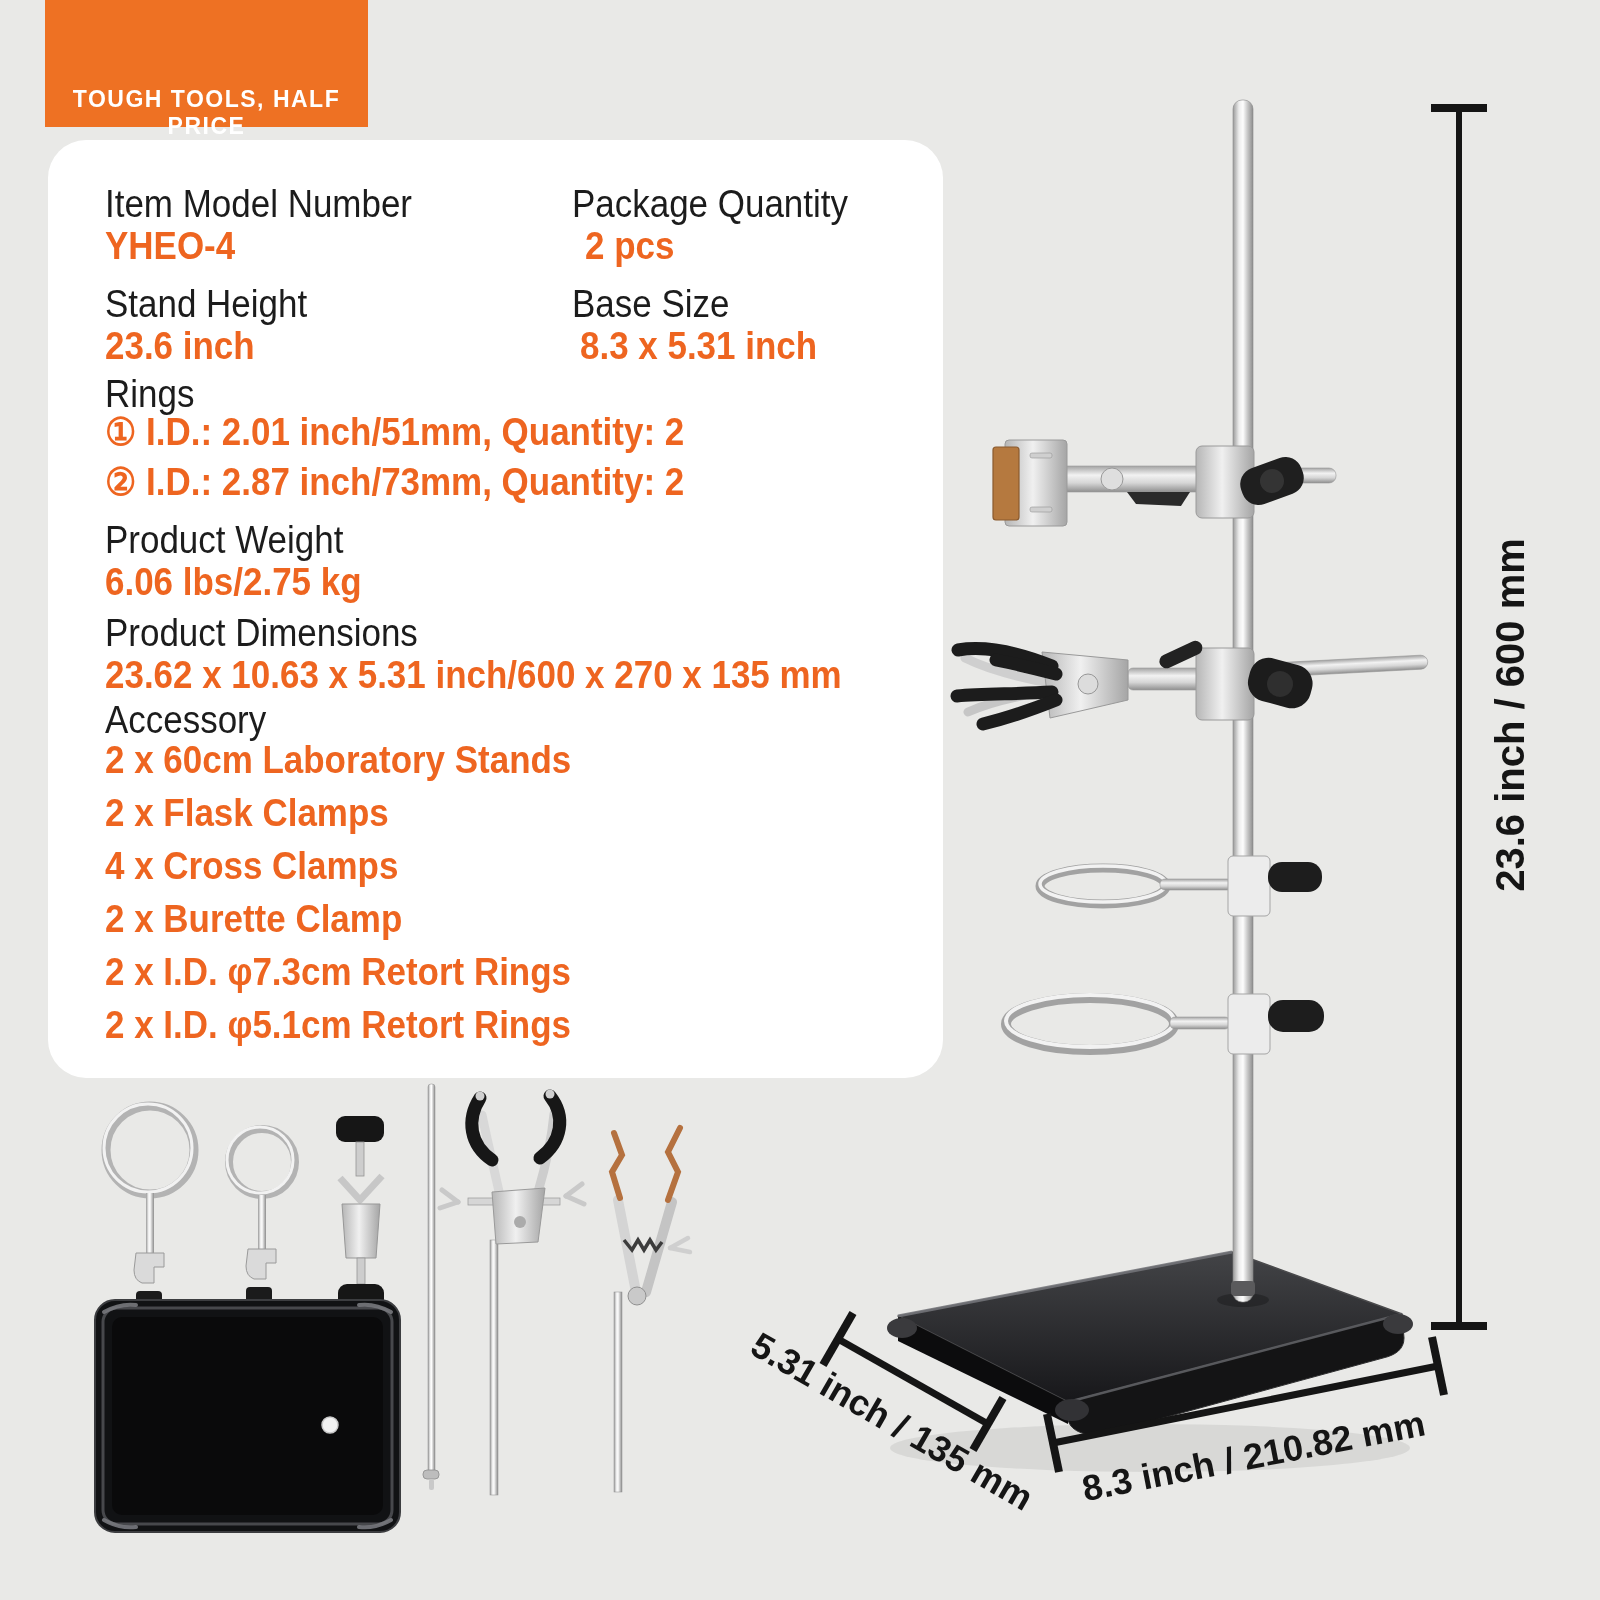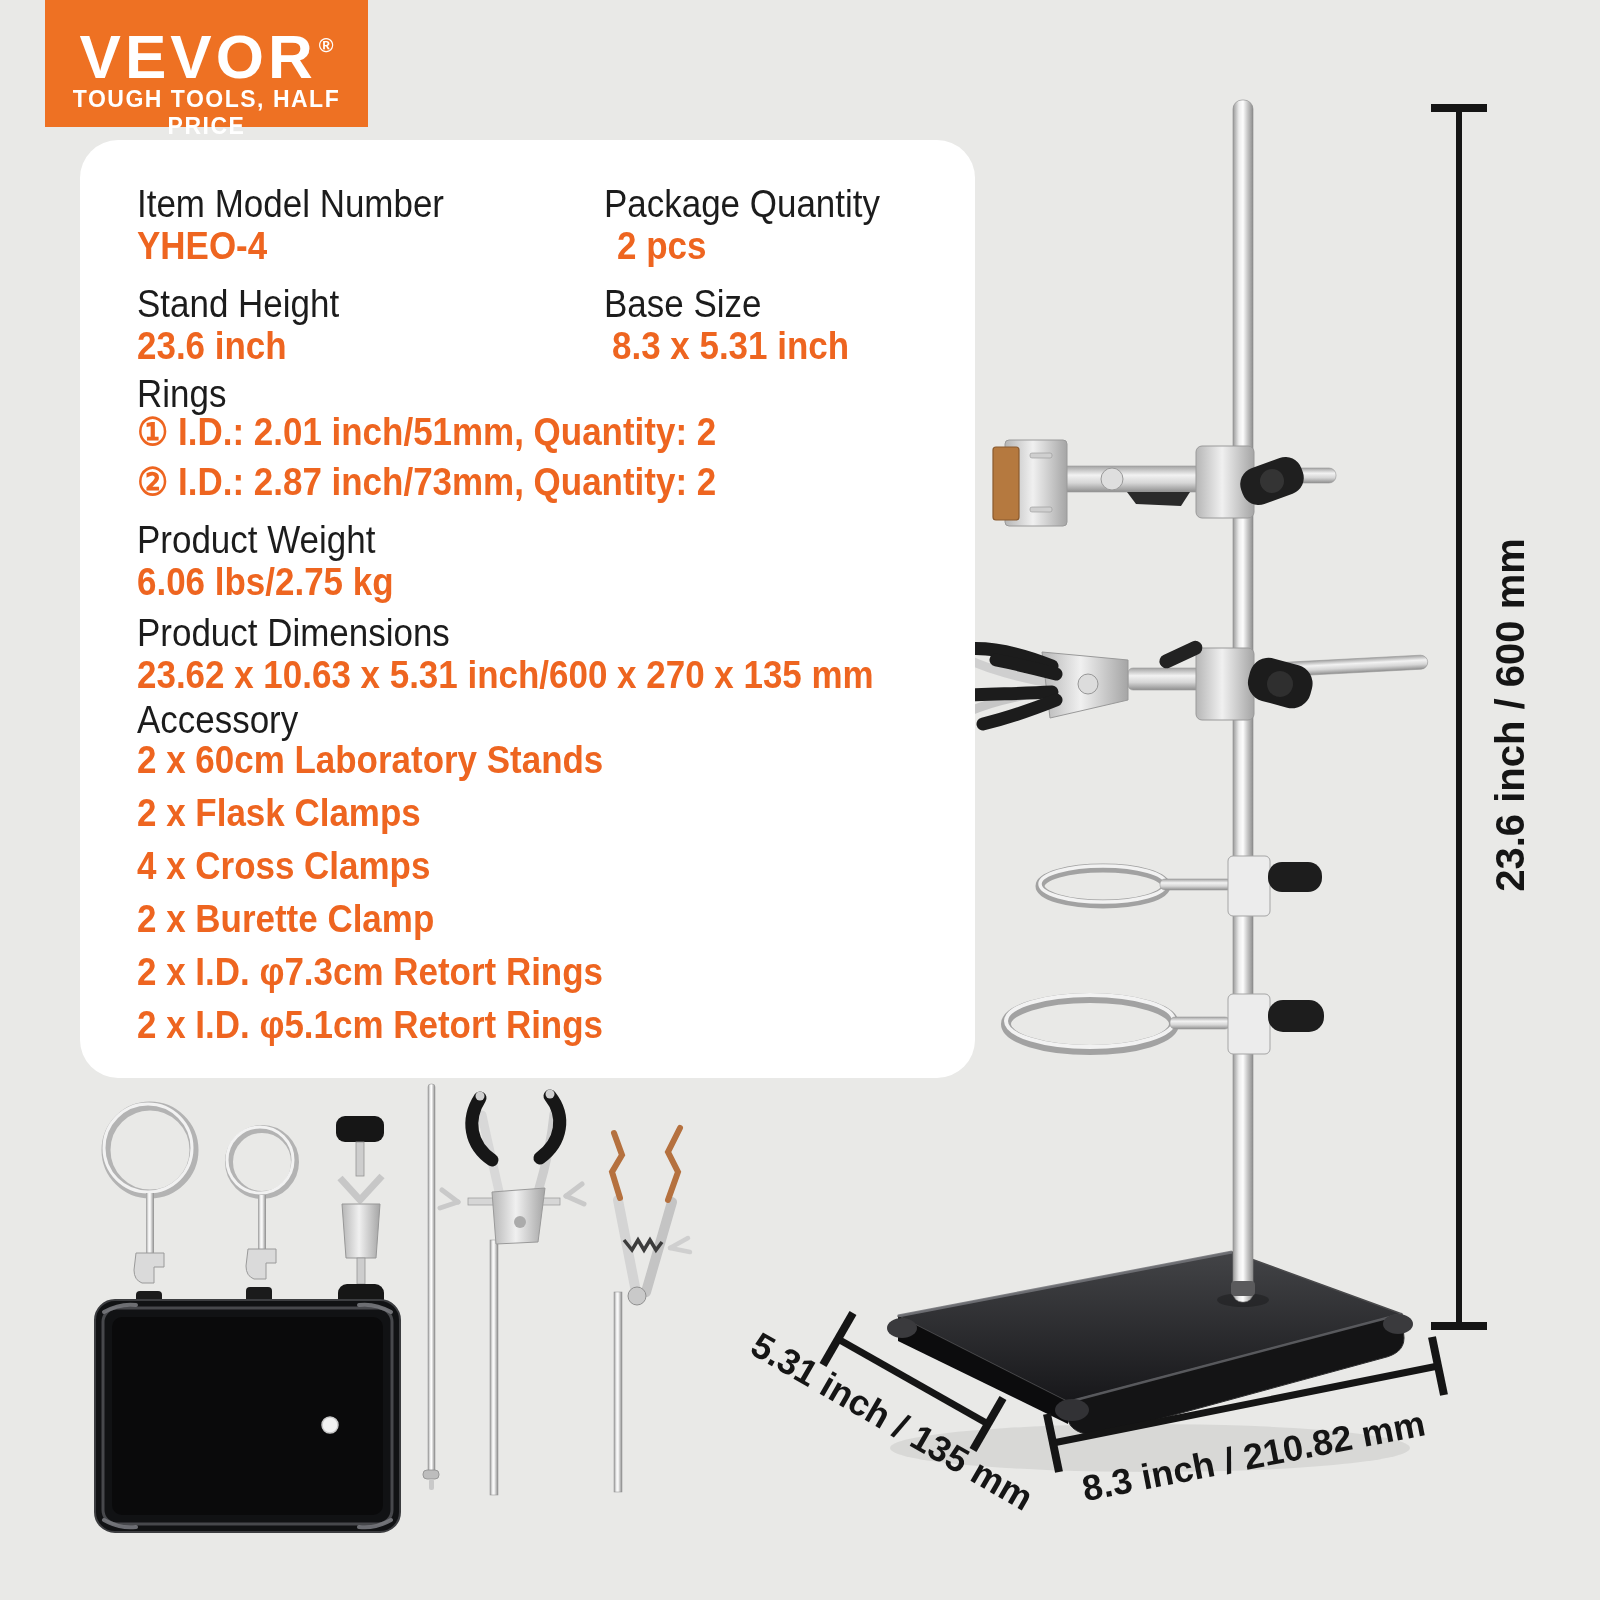--- a/index.html
+++ b/index.html
@@ -6,21 +6,21 @@
   #canvas{position:relative;width:1600px;height:1600px;background:#e9e9e7;overflow:hidden;
           font-family:"Liberation Sans",sans-serif;}
   
   .logo{position:absolute;left:45px;top:0;width:323px;height:127px;background:#ee7123;
         color:#fff;text-align:center;}
   .brandrow{position:absolute;left:0;top:14px;width:100%;line-height:62px;}
   .brand{font-size:62px;font-weight:bold;letter-spacing:4px;}
   .reg{font-size:20px;font-weight:bold;vertical-align:26px;margin-left:2px;}
   .tagline{position:absolute;left:0;top:86px;width:100%;font-size:23px;font-weight:bold;letter-spacing:1.5px;}
   
-  .card{position:absolute;left:48px;top:140px;width:895px;height:938px;background:#fff;border-radius:38px;margin-left:32px;}
+  .card{position:absolute;left:48px;top:140px;width:895px;height:938px;background:#fff;border-radius:38px;}
   .lbl,.val{position:absolute;font-size:38px;line-height:44px;white-space:nowrap;
             transform:scaleX(.92);transform-origin:0 0;}
   .lbl{color:#1c1c1c;font-weight:400;}
   .val{color:#ee6520;font-weight:bold;}
   
   .art{position:absolute;left:0;top:0;width:1600px;height:1600px;pointer-events:none;}
   .art text{font-family:"Liberation Sans",sans-serif;font-weight:bold;fill:#151515;}
   .dimtxt{font-size:40px;}
   .dimtxt2{font-size:36px;}
 </style>
@@ -226,21 +226,20 @@
             <path d="M391,1312 q-16,-9 -32,-7"></path>
           <path d="M104,1520 q16,9 32,7"></path>
             <path d="M391,1520 q-16,9 -32,7"></path>
         </g>
         <circle cx="330" cy="1425" r="8" fill="#f2f2f2" stroke="#c9c9c9" stroke-width="1.5"></circle>
       </g>
     </g>
   </svg>
 
   <div class="logo">
-    <div class="brandrow"><span class="brand">VEVOR</span><span class="reg">®</span></div>
     <div class="tagline">TOUGH TOOLS, HALF PRICE</div>
   </div>
 
   <div class="card">
     <div class="lbl" style="left:57px;top:42px">Item Model Number</div>
     <div class="val" style="left:57px;top:84px">YHEO-4</div>
     <div class="lbl" style="left:524px;top:42px">Package Quantity</div>
     <div class="val" style="left:537px;top:84px">2 pcs</div>
 
     <div class="lbl" style="left:57px;top:142px">Stand Height</div>

